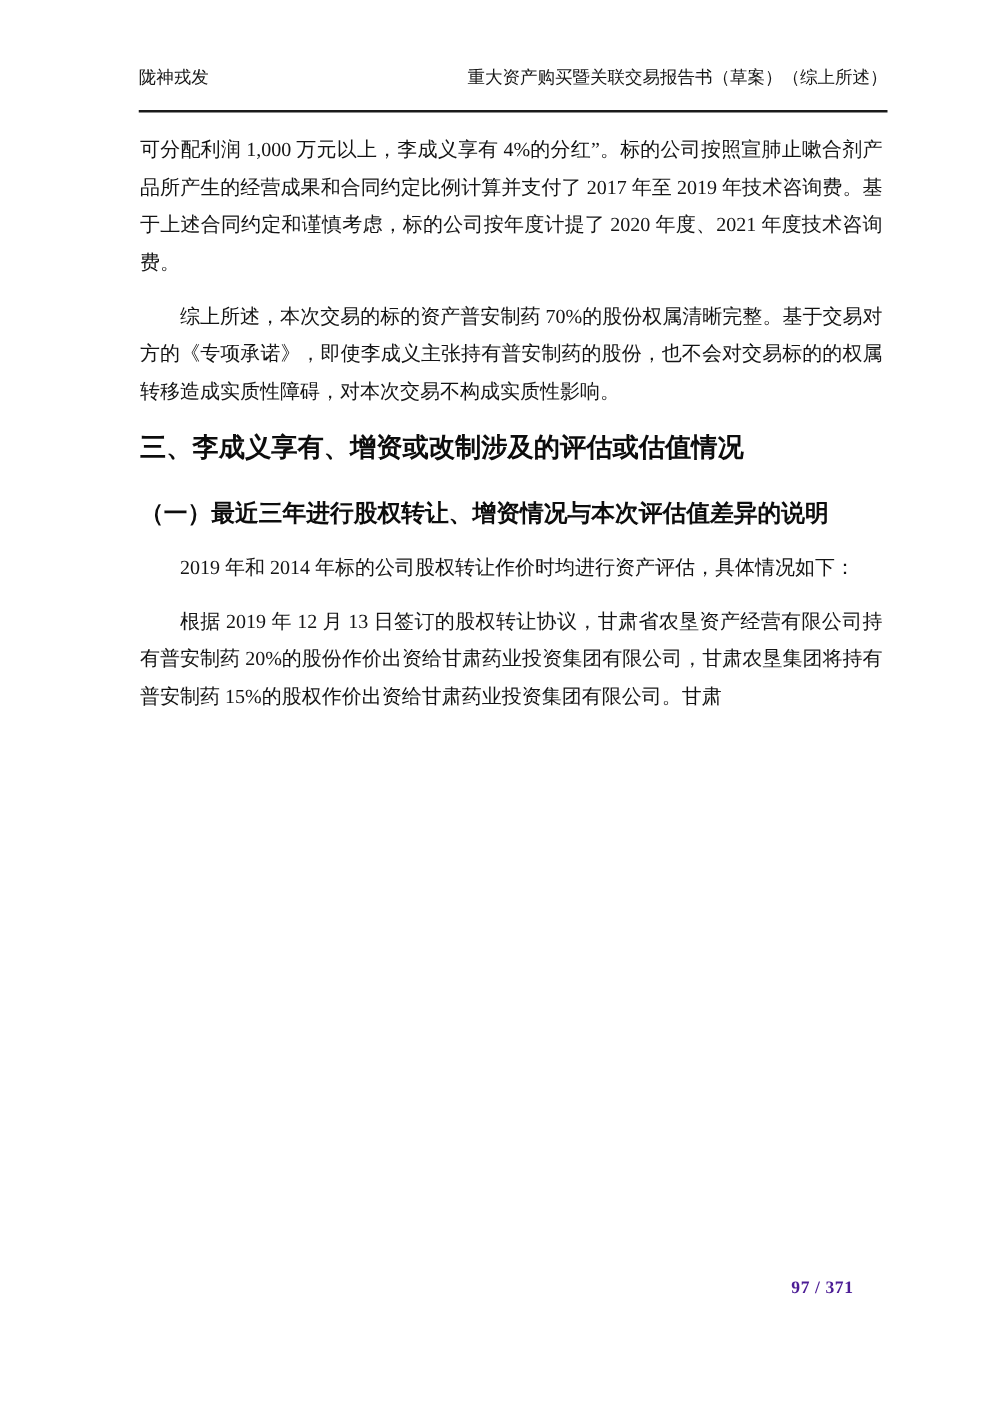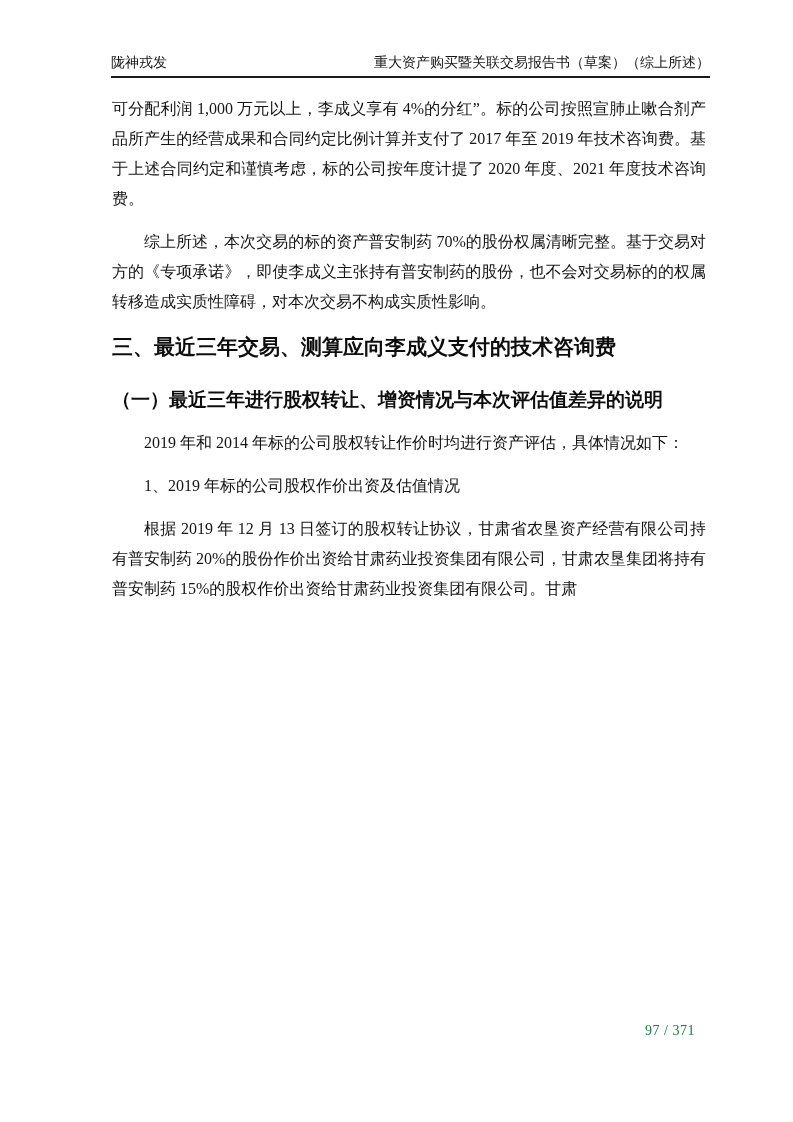--- a/index.html
+++ b/index.html
@@ -19,40 +19,40 @@
   .doc-header {
     position: absolute;
     left: 111px; top: 52px;
     width: 599px;
     display: flex;
     justify-content: space-between;
     align-items: flex-end;
     font-size: 14px;
     line-height: 22px;
     border-bottom: 2px solid #1a1a1a;
-    padding-bottom: 2px;
+    padding-bottom: 14px;
     white-space: nowrap;
   }
   .doc-content {
     position: absolute;
     left: 112px; top: 90px;
     width: 594px;
   }
   .para {
     font-size: 16px;
     line-height: 30px;
     text-align: justify;
     text-justify: inter-ideograph;
     text-indent: 2em;
     margin-top: 13px;
     word-break: break-all;
   }
   .para.no-indent {
     text-indent: 0;
-    margin-top: 4px;
+    margin-top: 16px;
   }
   .heading-1 {
     font-family: "Liberation Sans", "DejaVu Sans", sans-serif;
     font-weight: bold;
     font-size: 21px;
     line-height: 32px;
     margin-top: 14px;
     color: #0d0d0d;
   }
   .heading-2 {
@@ -67,46 +67,44 @@
     font-size: 16px;
     line-height: 30px;
     text-indent: 2em;
     margin-top: 13px;
   }
   .doc-footer {
     position: absolute;
     top: 1023px;
     left: 633px;
     font-size: 14px;
-    font-weight: normal;
+    font-weight: bold;
     letter-spacing: 0.5px;
-    color: #15803d;
-    margin-left: 12px;
+    color: #4c1d95;
   }
 </style>
 </head>
 <body>
 
 <div class="page">
 
   <div class="doc-header">
     <span>陇神戎发</span>
     <span>重大资产购买暨关联交易报告书（草案）（综上所述）</span>
   </div>
 
   <div class="doc-content">
     <p class="para no-indent">可分配利润 1,000 万元以上，李成义享有 4%的分红”。标的公司按照宣肺止嗽合剂产品所产生的经营成果和合同约定比例计算并支付了 2017 年至 2019 年技术咨询费。基于上述合同约定和谨慎考虑，标的公司按年度计提了 2020 年度、2021 年度技术咨询费。</p>
     <p class="para">综上所述，本次交易的标的资产普安制药 70%的股份权属清晰完整。基于交易对方的《专项承诺》，即使李成义主张持有普安制药的股份，也不会对交易标的的权属转移造成实质性障碍，对本次交易不构成实质性影响。</p>
 
-    <div class="heading-1">三、最近三年交易、测算应向李成义支付的技术咨询费</div>
+    <div class="heading-1">三、李成义享有、增资或改制涉及的评估或估值情况</div>
 
     <div class="heading-2">（一）最近三年进行股权转让、增资情况与本次评估值差异的说明</div>
 
     <p class="para">2019 年和 2014 年标的公司股权转让作价时均进行资产评估，具体情况如下：</p>
 
-    <p class="list-heading">1、2019 年标的公司股权作价出资及估值情况</p>
 
     <p class="para">根据 2019 年 12 月 13 日签订的股权转让协议，甘肃省农垦资产经营有限公司持有普安制药 20%的股份作价出资给甘肃药业投资集团有限公司，甘肃农垦集团将持有普安制药 15%的股权作价出资给甘肃药业投资集团有限公司。甘肃</p>
   </div>
 
   <div class="doc-footer">97 / 371</div>
 
 </div>
 
 </body></html>

